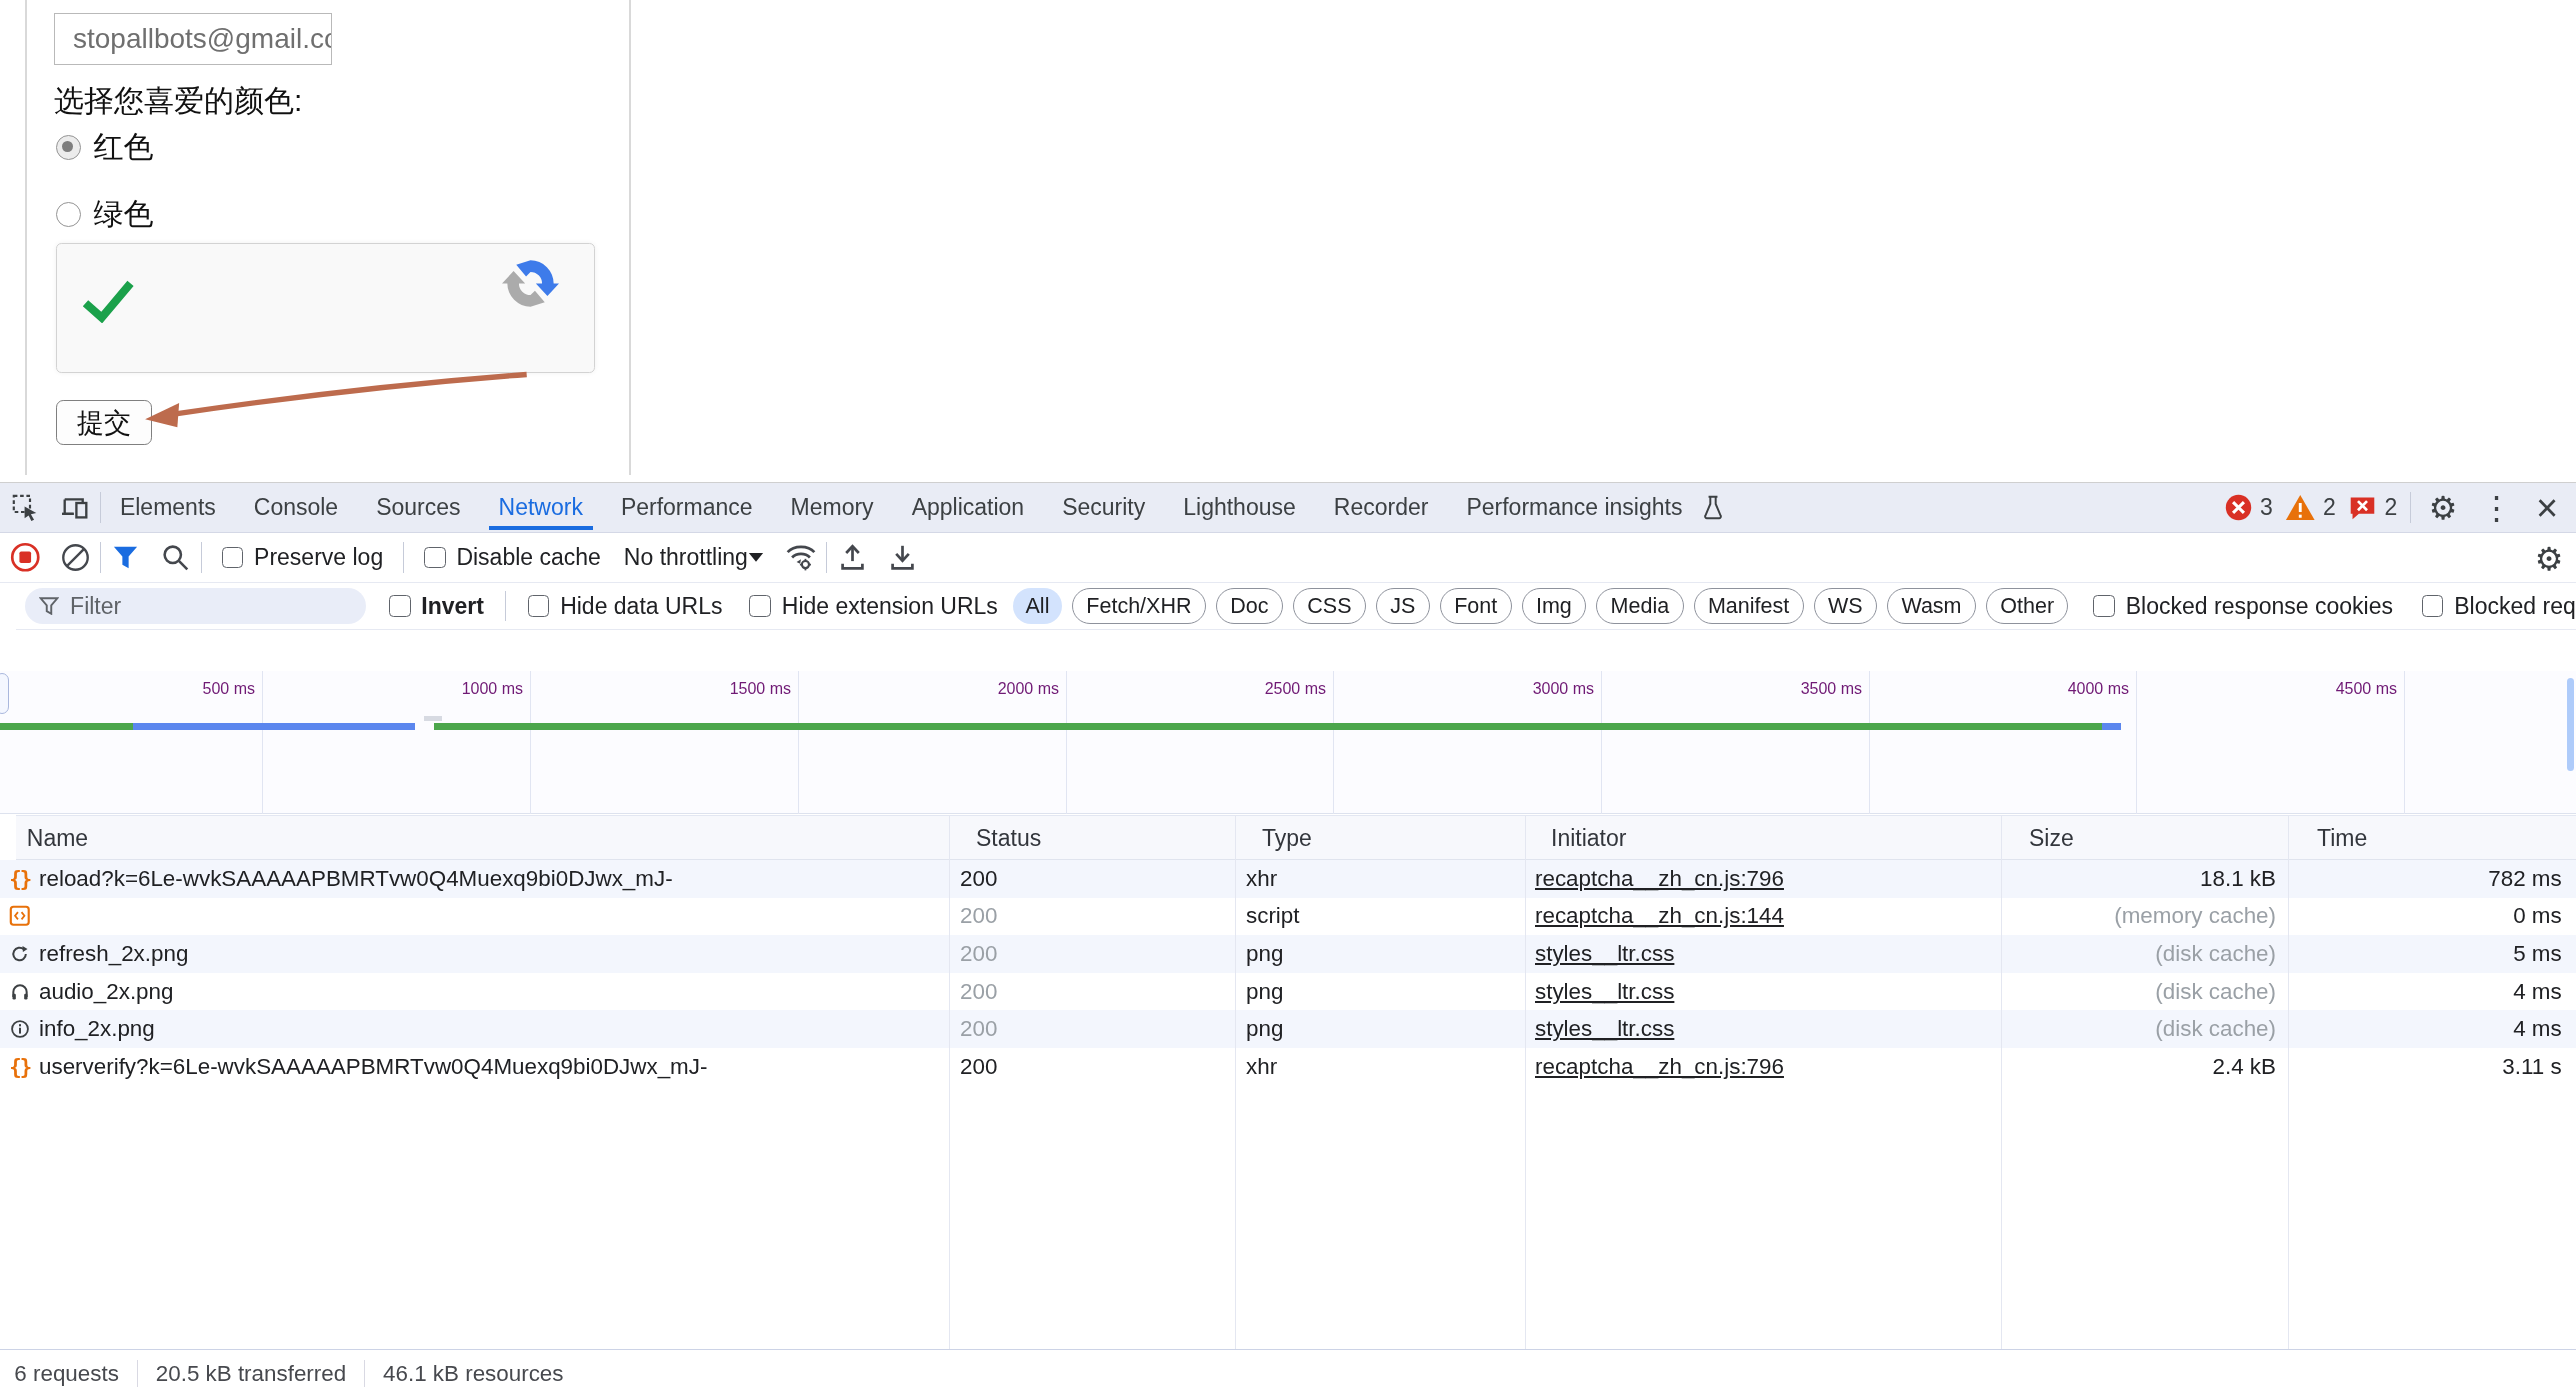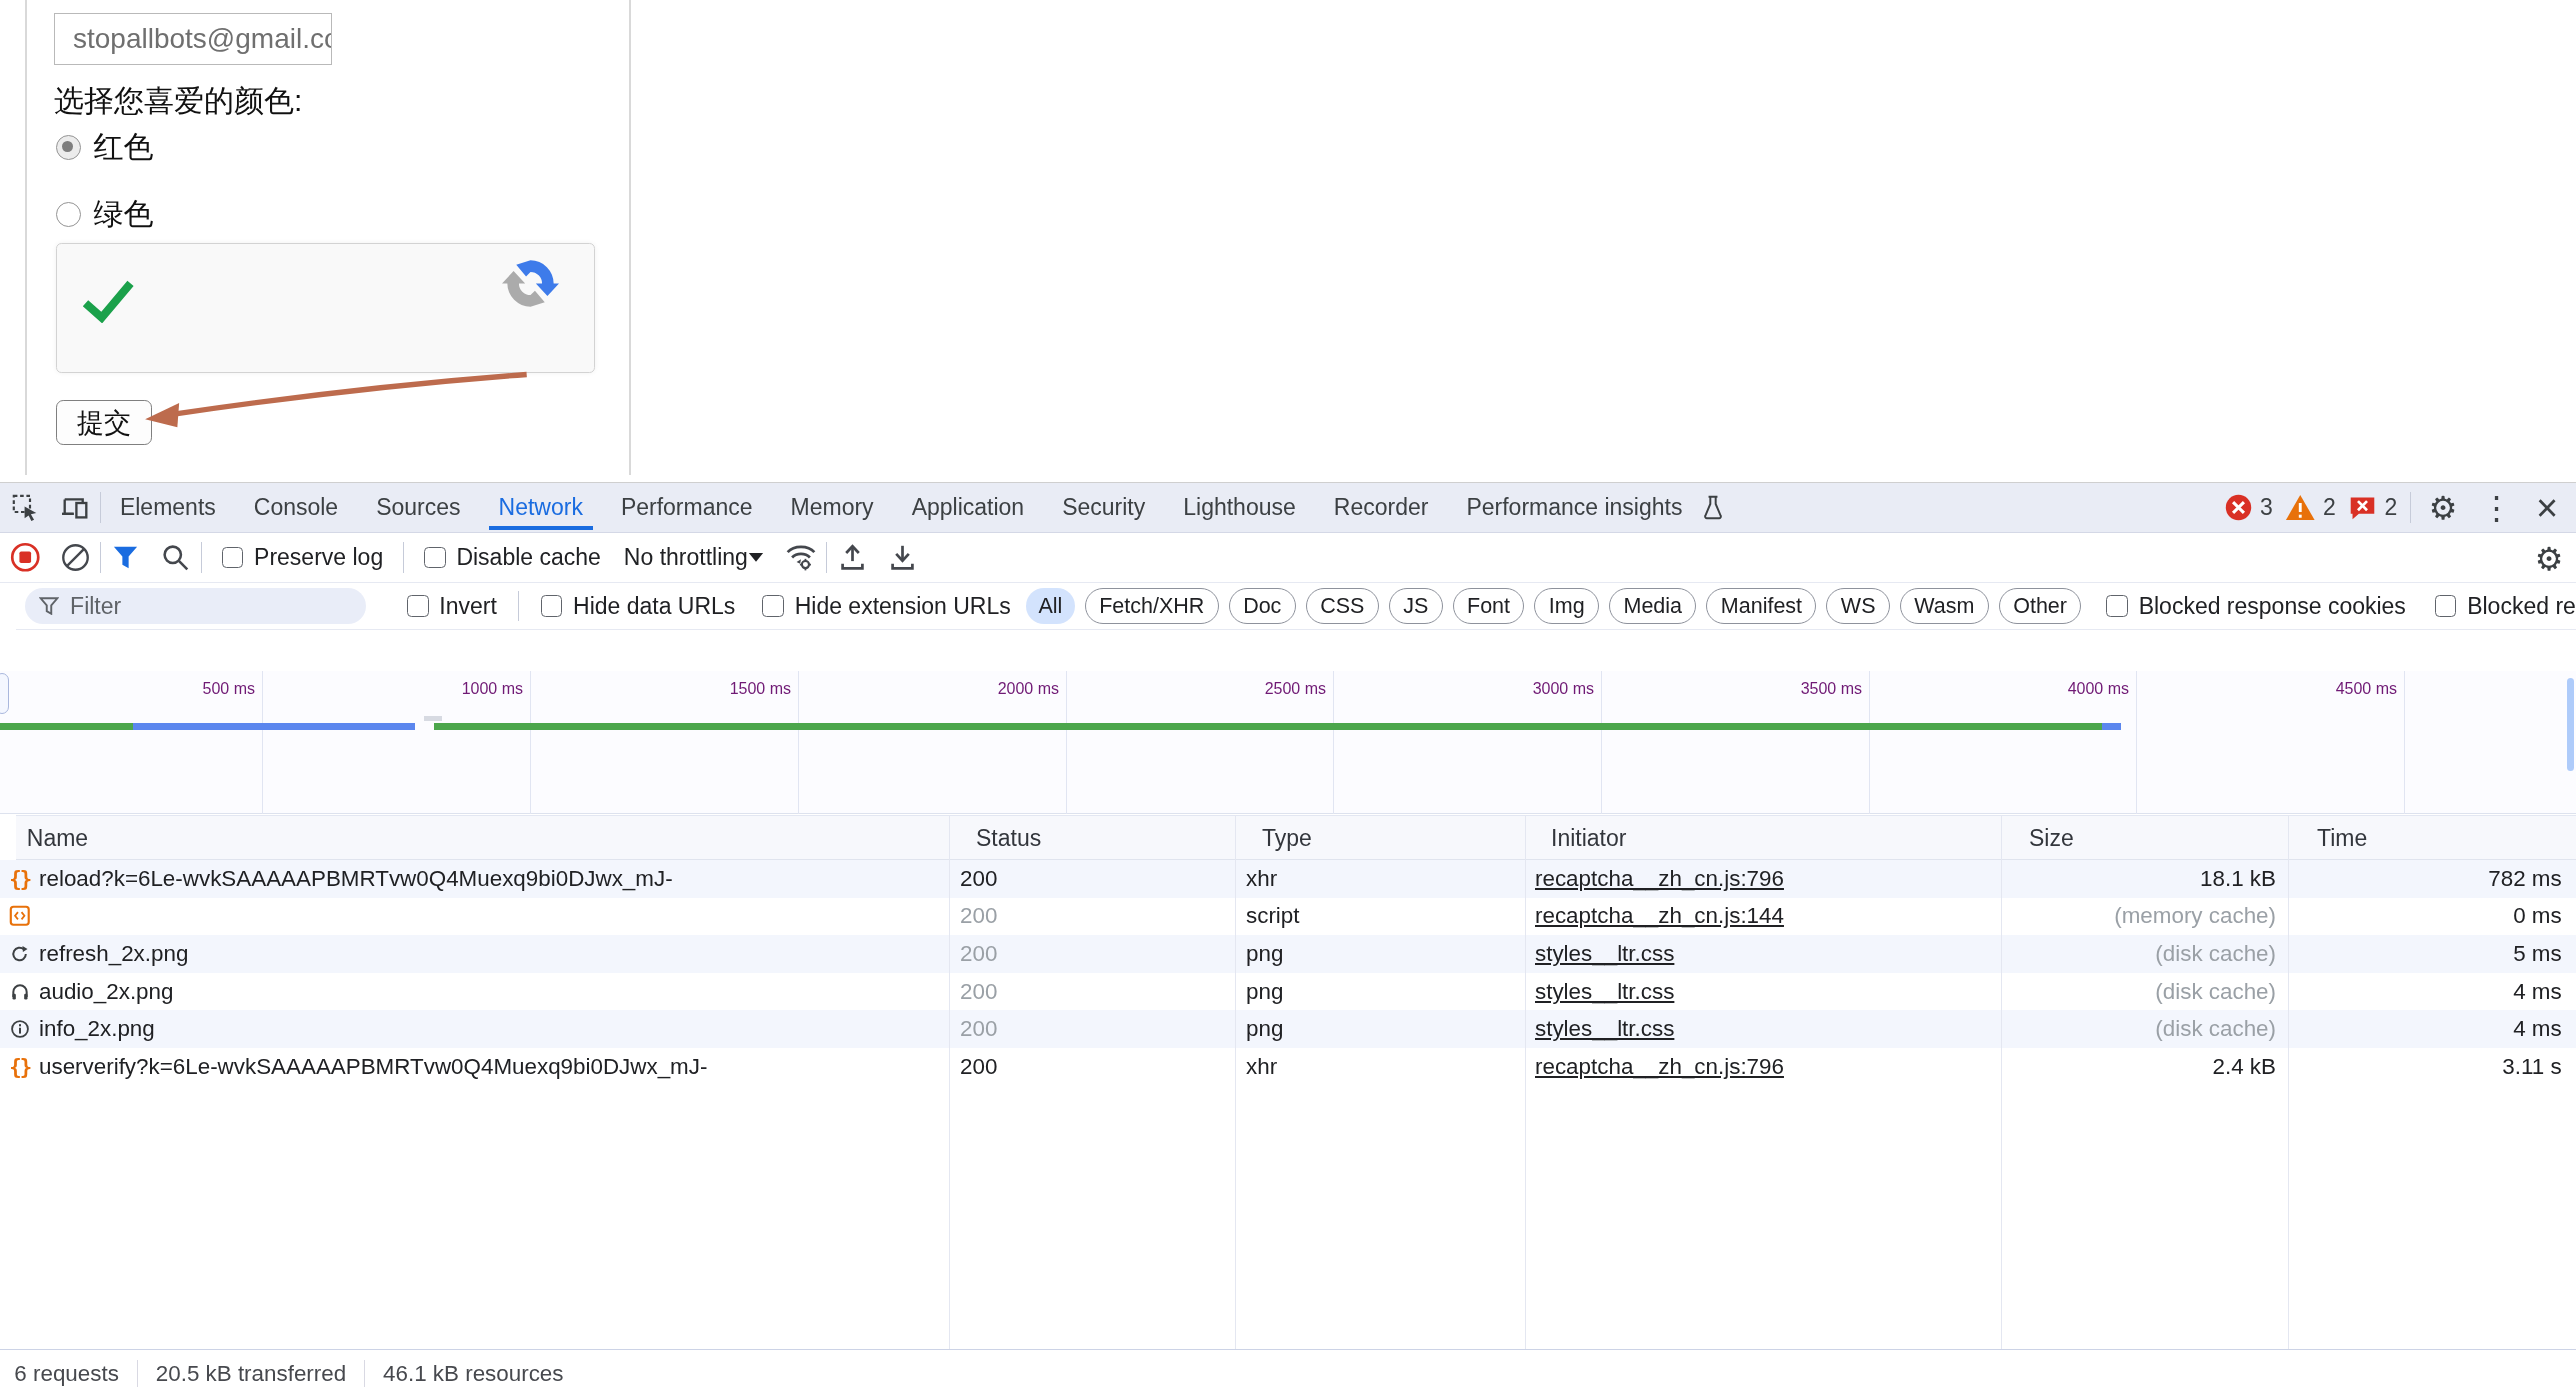--- a/index.html
+++ b/index.html
@@ -268,21 +268,21 @@
       <span id="net-gear" style="font-family:'DejaVu Sans',sans-serif;">⚙</span>
     </div>
 
     <div id="filterrow">
       <div id="filter-pill">
         <svg width="20" height="18" viewBox="0 0 30 28">
           <path d="M2 2 H28 L18.5 13 V26 L11.5 22 V13 Z" fill="none" stroke="#5f6368" stroke-width="3"></path>
         </svg>
         <span>Filter</span>
       </div>
-      <div class="cb-group" style="margin-left:41px;">
+      <div class="cb-group" style="margin-left:23px;font-weight:bold;">
         <span class="cb"></span>
         <span class="cb-label">Invert</span>
       </div>
       <div class="vdiv" style="margin-left:21.5px;"></div>
       <div class="cb-group" style="margin-left:21.5px;">
         <span class="cb"></span>
         <span class="cb-label">Hide data URLs</span>
       </div>
       <div class="cb-group" style="margin-left:27px;">
         <span class="cb"></span>

